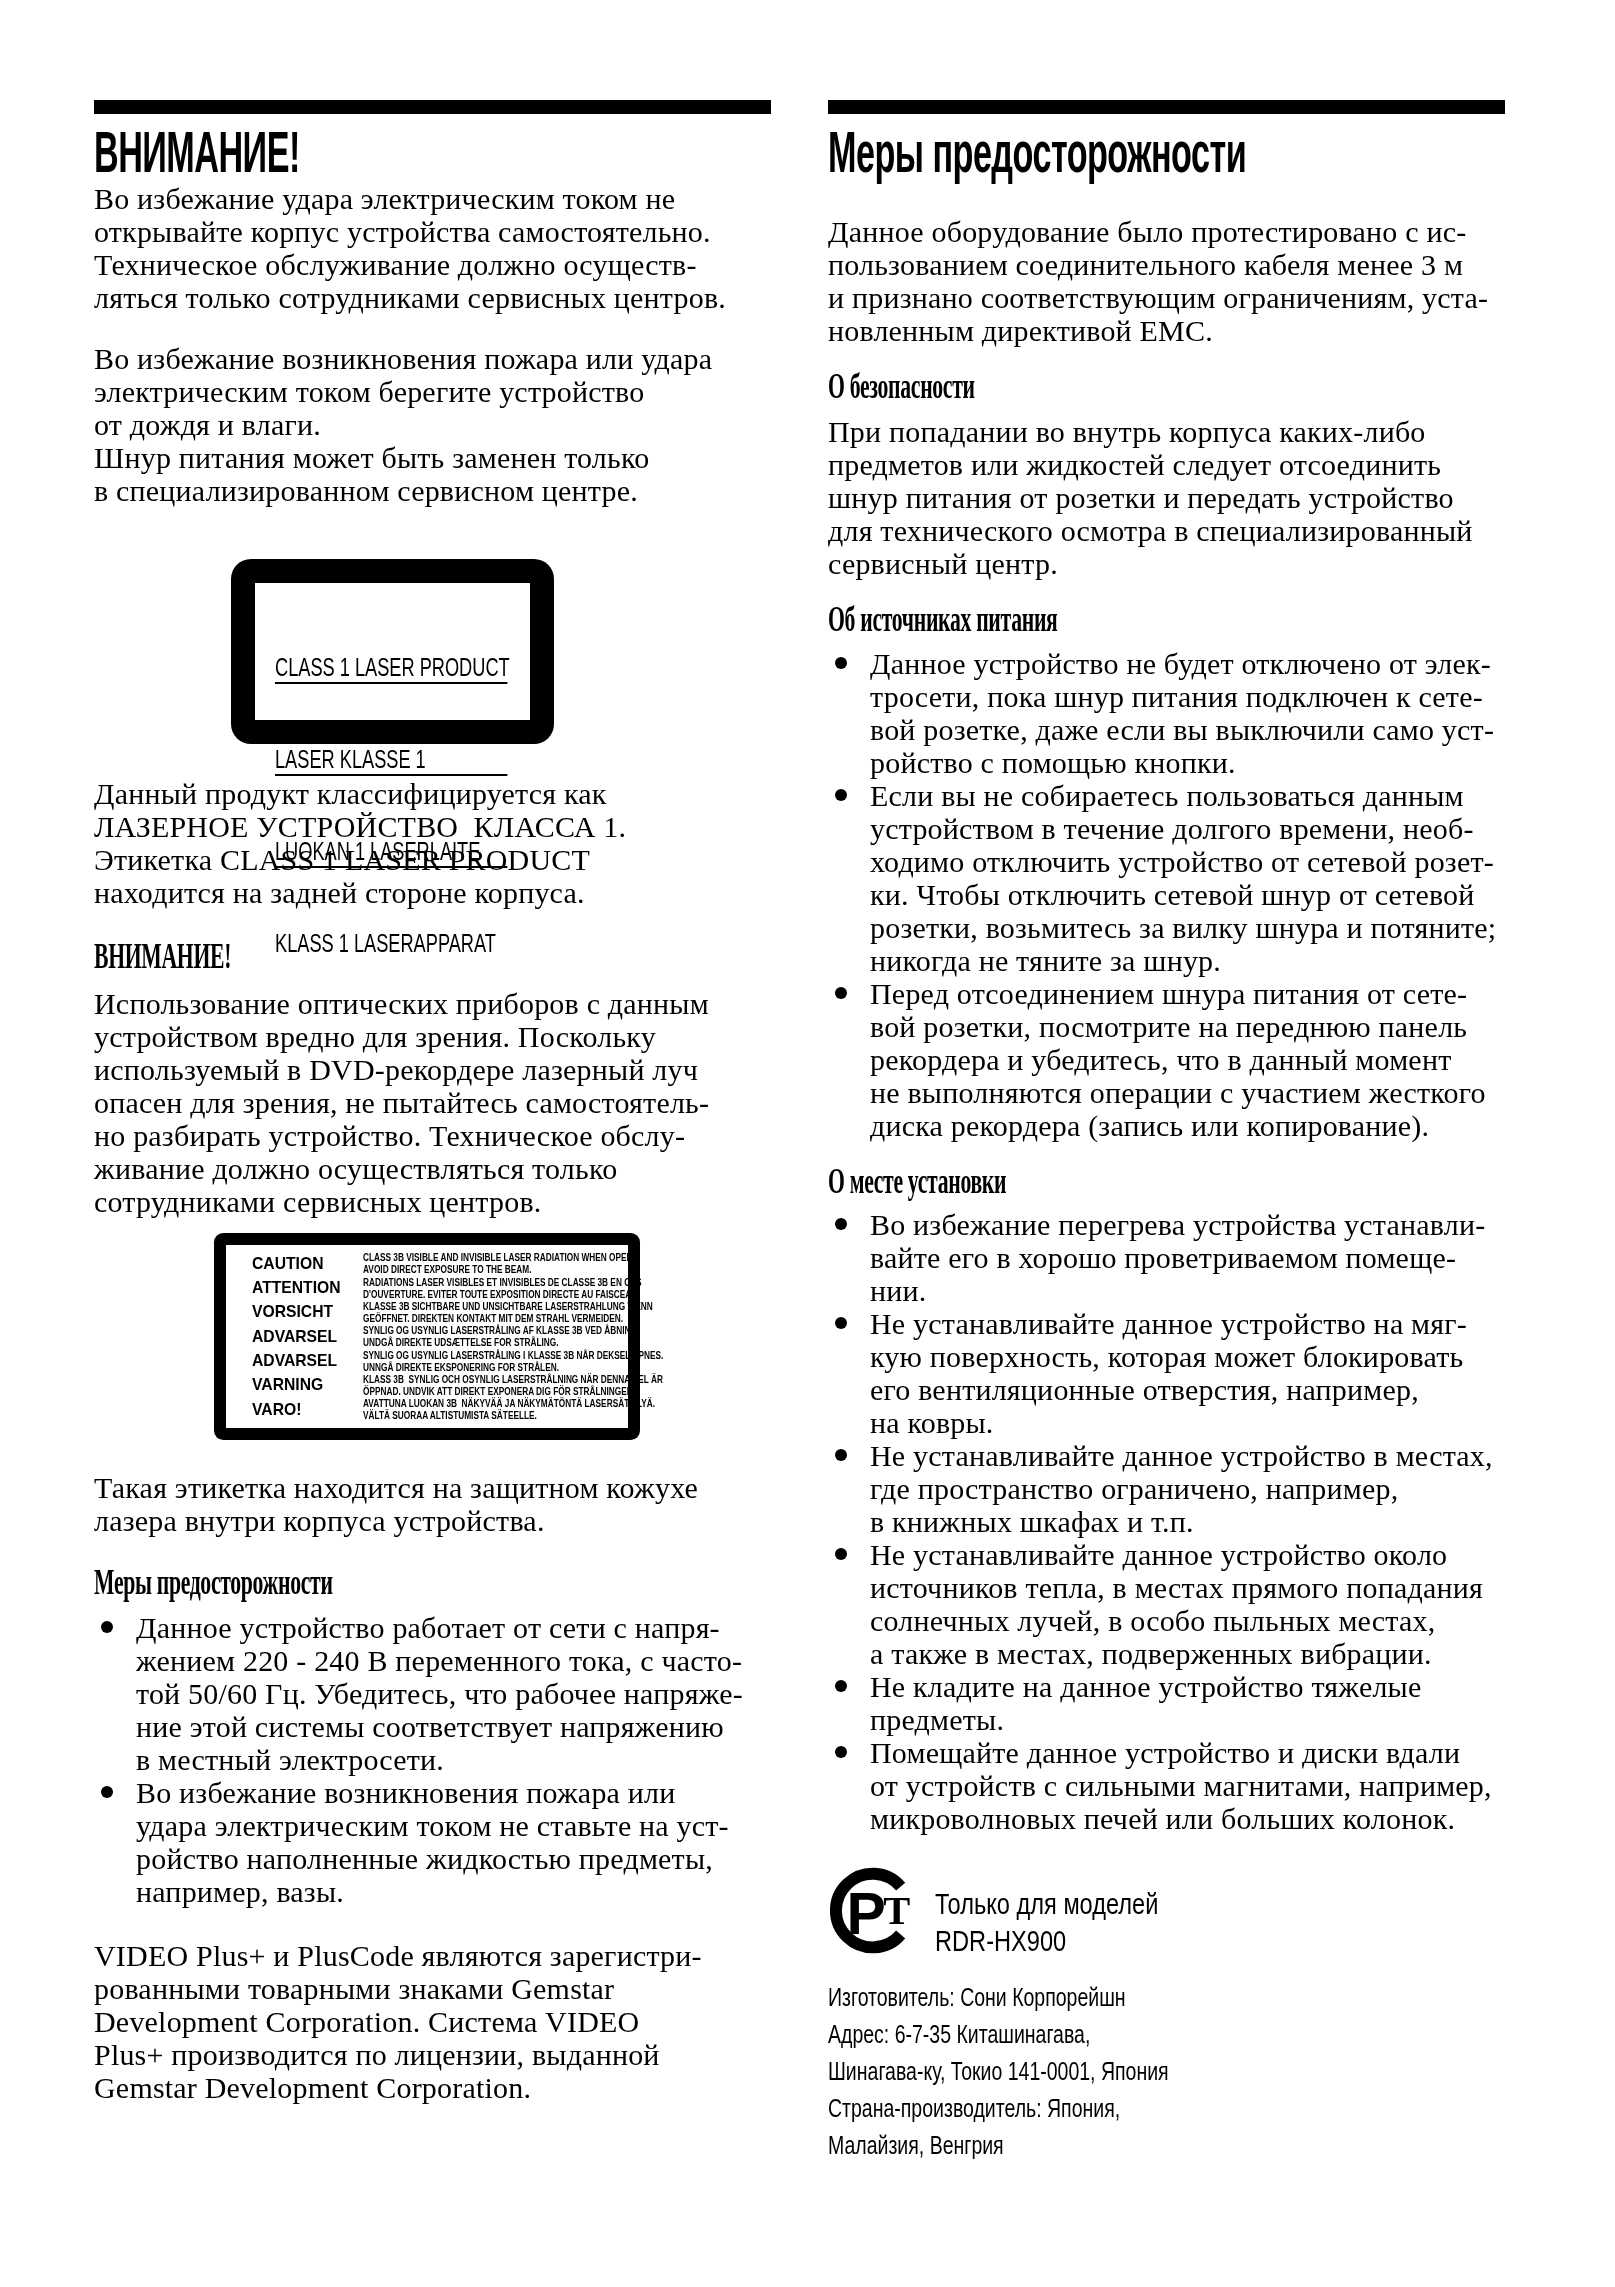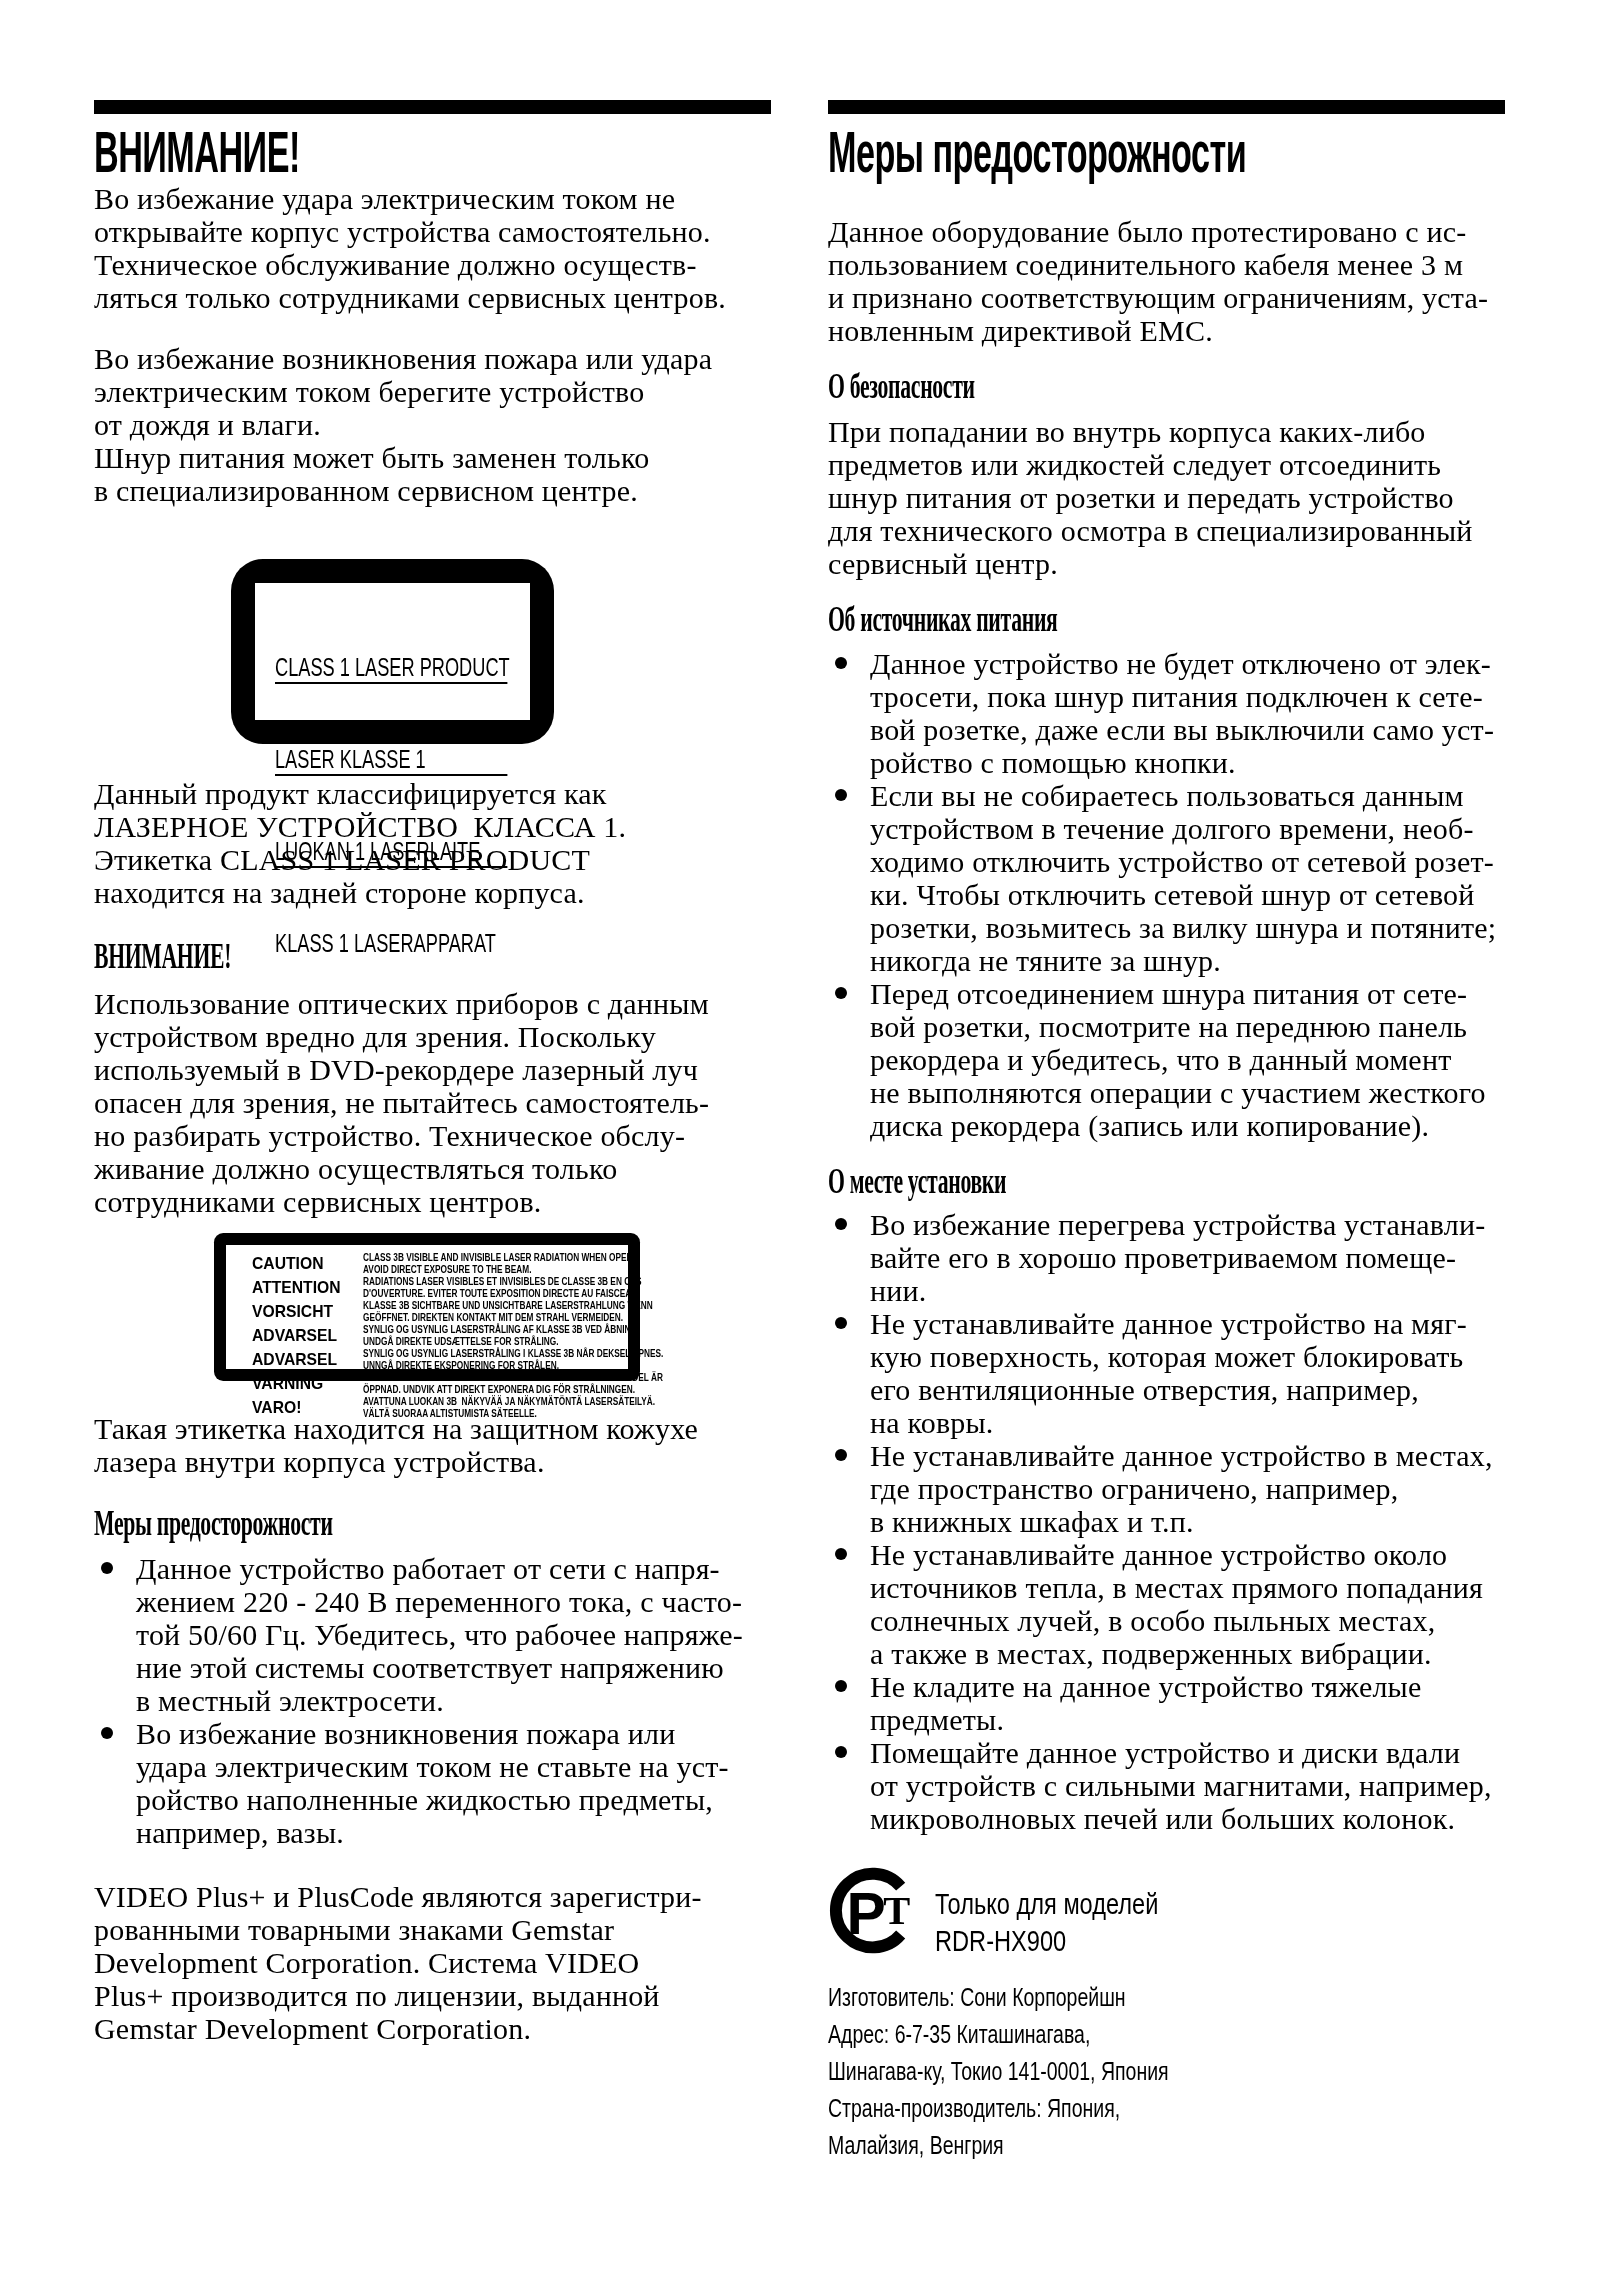--- a/index.html
+++ b/index.html
@@ -19,31 +19,31 @@
   .cx62{display:inline-block;transform:scaleX(0.62);transform-origin:0 50%;white-space:pre;}
   .cx80{display:inline-block;transform:scaleX(0.80);transform-origin:0 0;white-space:pre;}
   .cx75{display:inline-block;transform:scaleX(0.75);transform-origin:0 0;white-space:pre;}
   .body{font-size:30px;line-height:33px;letter-spacing:0.2px;margin:0;white-space:pre;}
   .subhead{font-family:Liberation Serif, serif;font-weight:700;
            font-size:35px;line-height:39px;margin:0;letter-spacing:-0.5px;}
   .bullet{position:relative;padding-left:42px;}
   .bullet::before{content:"";position:absolute;left:6.5px;top:10px;width:12px;height:12px;
                   border-radius:50%;background:#000;}
   
-  .laser-box{width:323px;height:185px;background:#000;border-radius:32px;
+  .laser-box{width:323px;height:185px;background:#000;border-radius:20px;
              margin:52px 0 0 137px;position:relative;}
   .laser-inner{position:absolute;left:24px;top:24px;right:24px;bottom:24px;background:#fff;}
   .laser-lines{position:absolute;left:44px;top:33px;width:332px;
                transform:scaleX(0.70);transform-origin:0 0;
                font-family:"Liberation Sans",sans-serif;font-size:26px;line-height:30px;
                white-space:pre;}
   .llin{border-bottom:2.8px solid #000;}
   .llin:last-child{border-bottom:none;}
   
-  .caution-box{width:426px;height:148px;background:#000;border-radius:9.2px;
+  .caution-box{width:426px;height:207px;background:#000;border-radius:9.2px;
                margin:14.8px 0 0 120px;position:relative;}
   .caution-inner{position:absolute;left:11px;top:11px;right:11px;bottom:11px;background:#fff;
                  border:1.8px solid #000;box-sizing:border-box;
                  display:flex;flex-direction:column;justify-content:space-between;
                  padding:6.5px 3.7px 6.5px 0;}
   .crow{display:flex;align-items:center;}
   .cterm{flex:0 0 137px;width:137px;padding-left:26px;box-sizing:border-box;
          font-family:"Liberation Sans",sans-serif;font-weight:700;font-size:15.7px;line-height:15.7px;}
   .cdesc{display:inline-block;transform:scaleX(0.72);transform-origin:0 50%;
          font-family:"Liberation Sans",sans-serif;font-weight:700;

